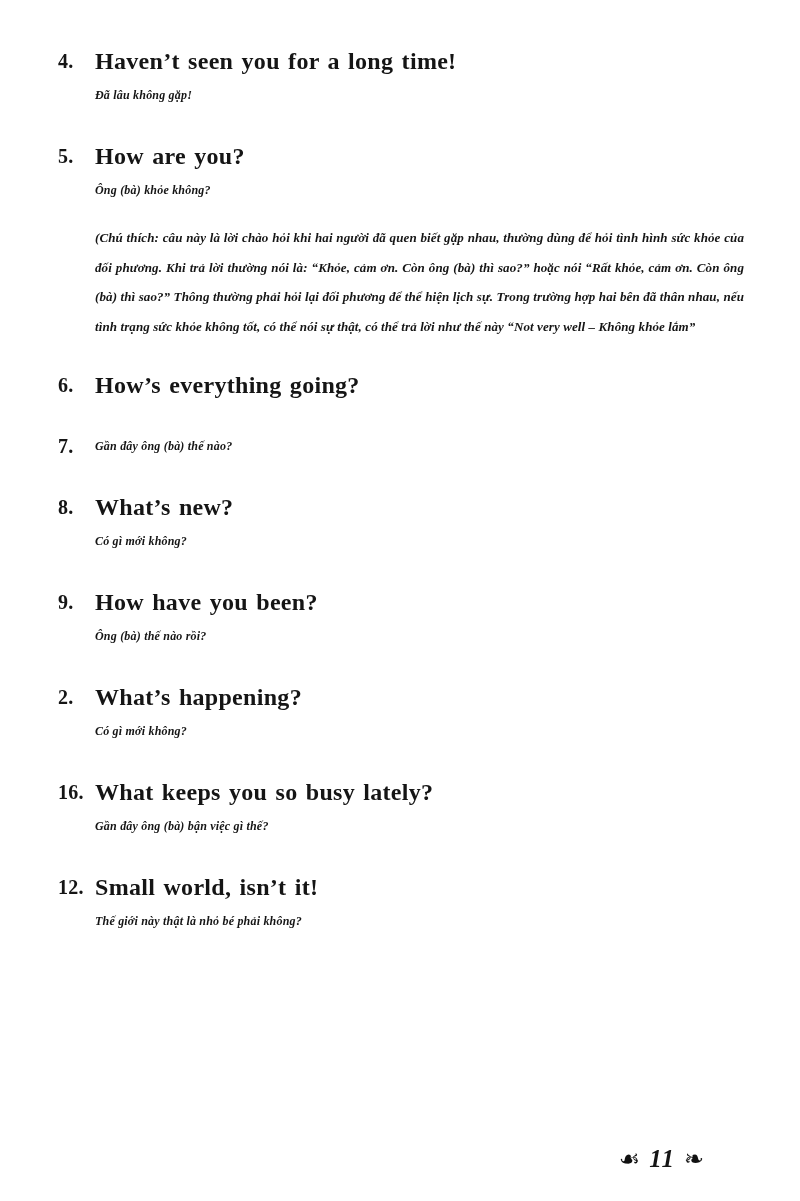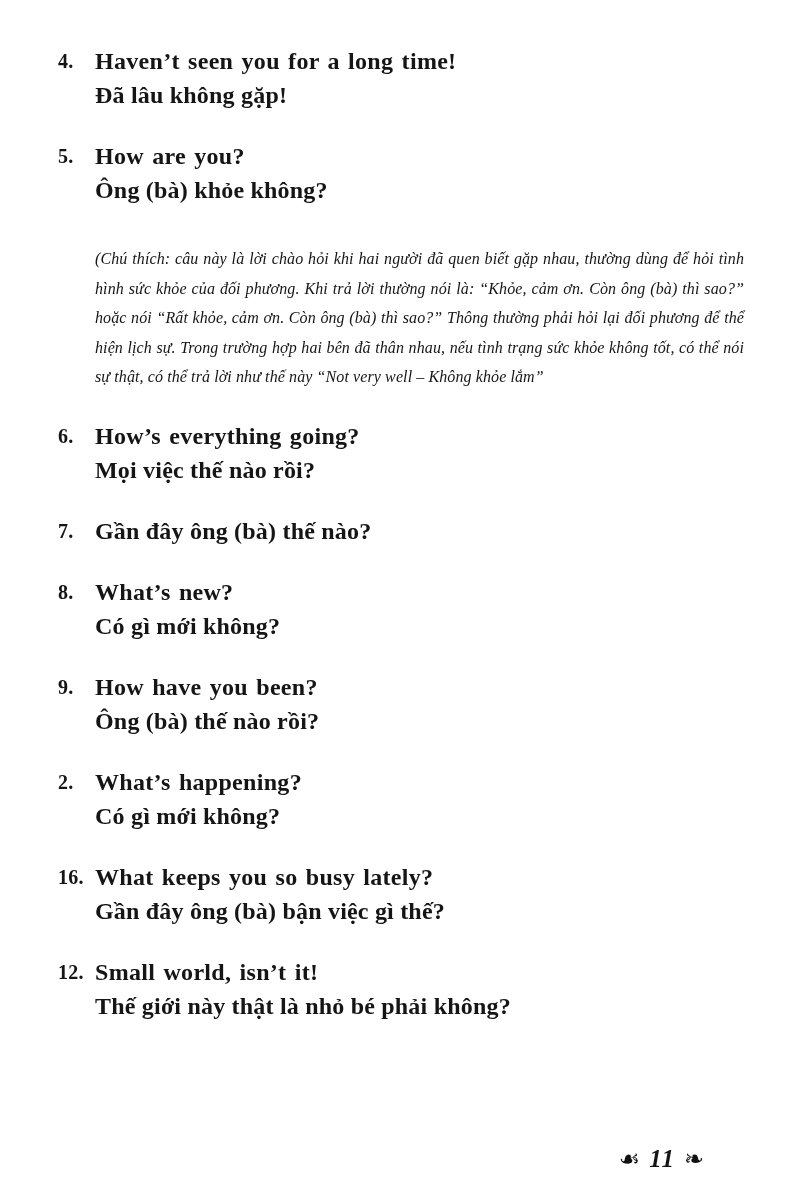--- a/index.html
+++ b/index.html
@@ -33,32 +33,33 @@
     letter-spacing: 0.2px;
   }
   .en {
     font-weight: 700;
     font-size: 24px;
     line-height: 34px;
     letter-spacing: 0.3px;
     word-spacing: 2px;
   }
   .vi {
+    font-style: italic;
     font-weight: 600;
-    font-size: 24px;
+    font-size: 12px;
     line-height: 34px;
     letter-spacing: 0.2px;
   }
   .note {
     font-style: italic;
-    font-weight: 400;
-    font-size: 16px;
+    font-weight: 700;
+    font-size: 13px;
     line-height: 29.5px;
     text-align: justify;
-    margin-top: 37px;
+    margin-top: 16px;
     max-width: 654px;
     letter-spacing: 0.1px;
   }
   .footer {
     position: absolute;
     right: 96px;
     bottom: 30px;
     display: flex;
     align-items: center;
     gap: 9px;
@@ -89,21 +90,20 @@
       </div>
       <div class="item">
         <span class="num">5.</span>
         <div class="en">How are you?</div>
         <div class="vi">Ông (bà) khỏe không?</div>
         <div class="note">(Chú thích: câu này là lời chào hỏi khi hai người đã quen biết gặp nhau, thường dùng để hỏi tình hình sức khỏe của đối phương. Khi trả lời thường nói là: “Khỏe, cảm ơn. Còn ông (bà) thì sao?” hoặc nói “Rất khỏe, cảm ơn. Còn ông (bà) thì sao?” Thông thường phải hỏi lại đối phương để thể hiện lịch sự. Trong trường hợp hai bên đã thân nhau, nếu tình trạng sức khỏe không tốt, có thể nói sự thật, có thể trả lời như thế này “Not very well – Không khỏe lắm”</div>
       </div>
       <div class="item">
         <span class="num">6.</span>
         <div class="en">How’s everything going?</div>
-        <div class="vi">Mọi việc thế nào rồi?</div>
       </div>
       <div class="item">
         <span class="num">7.</span>
         <div class="vi">Gần đây ông (bà) thế nào?</div>
       </div>
       <div class="item">
         <span class="num">8.</span>
         <div class="en">What’s new?</div>
         <div class="vi">Có gì mới không?</div>
       </div>

